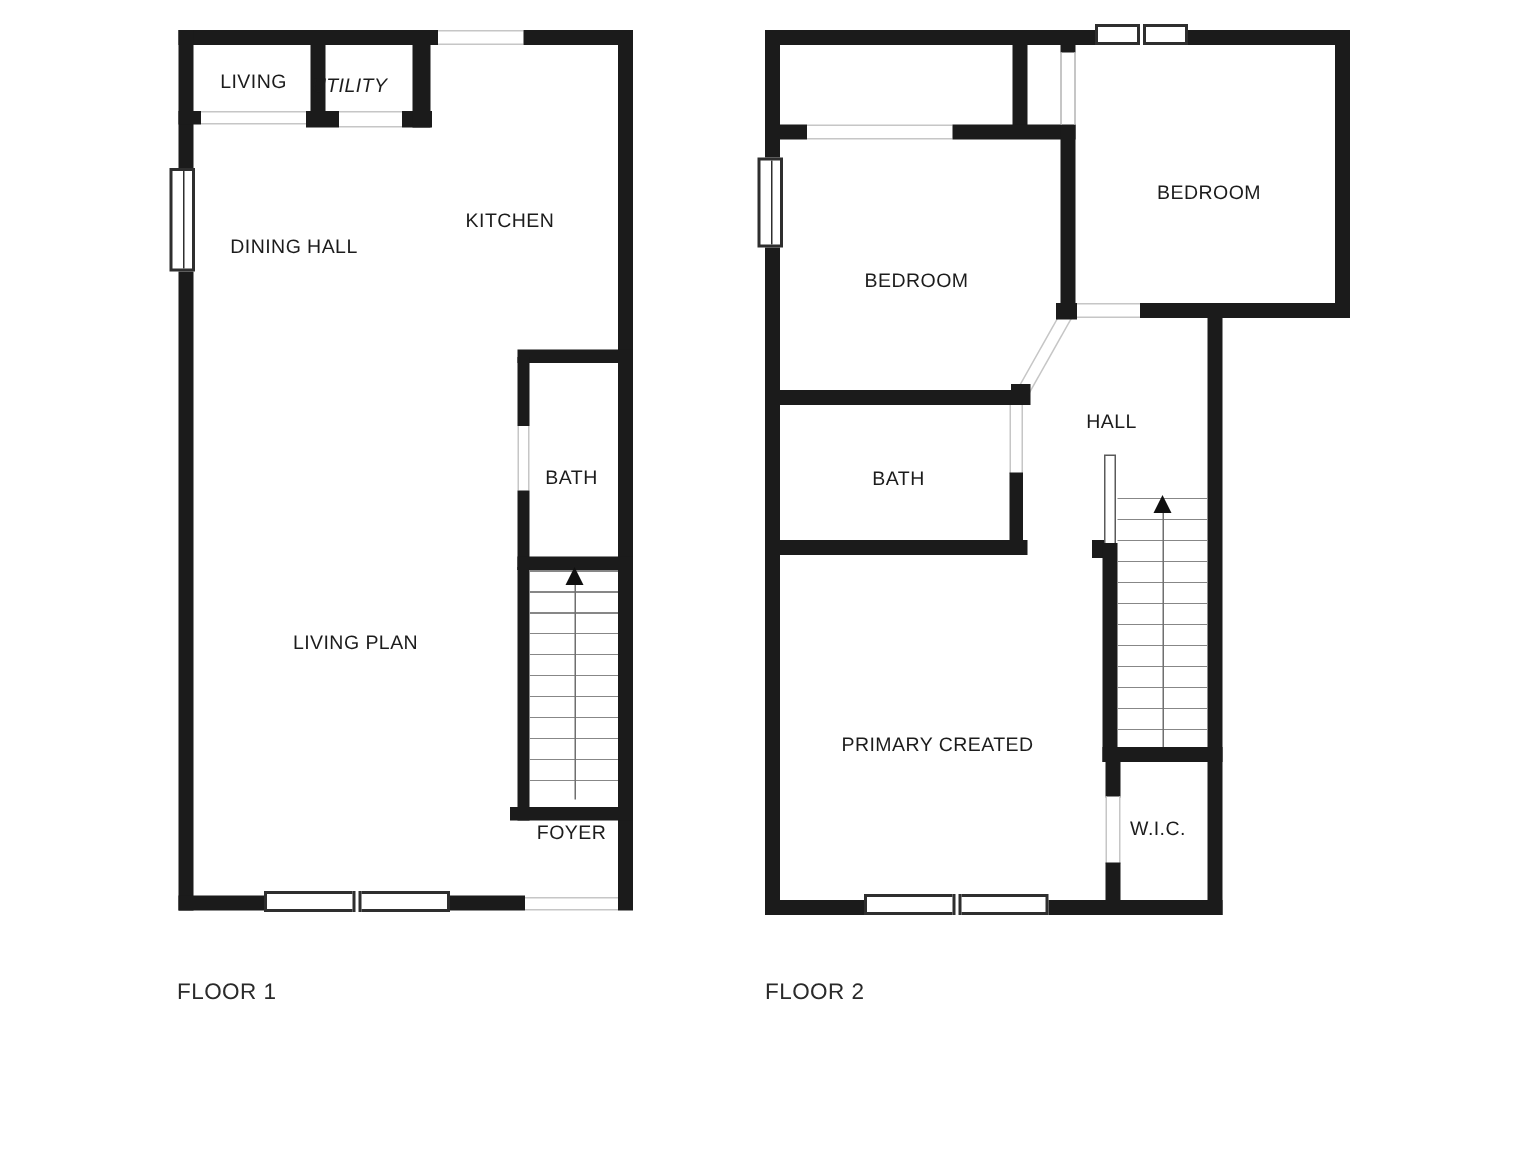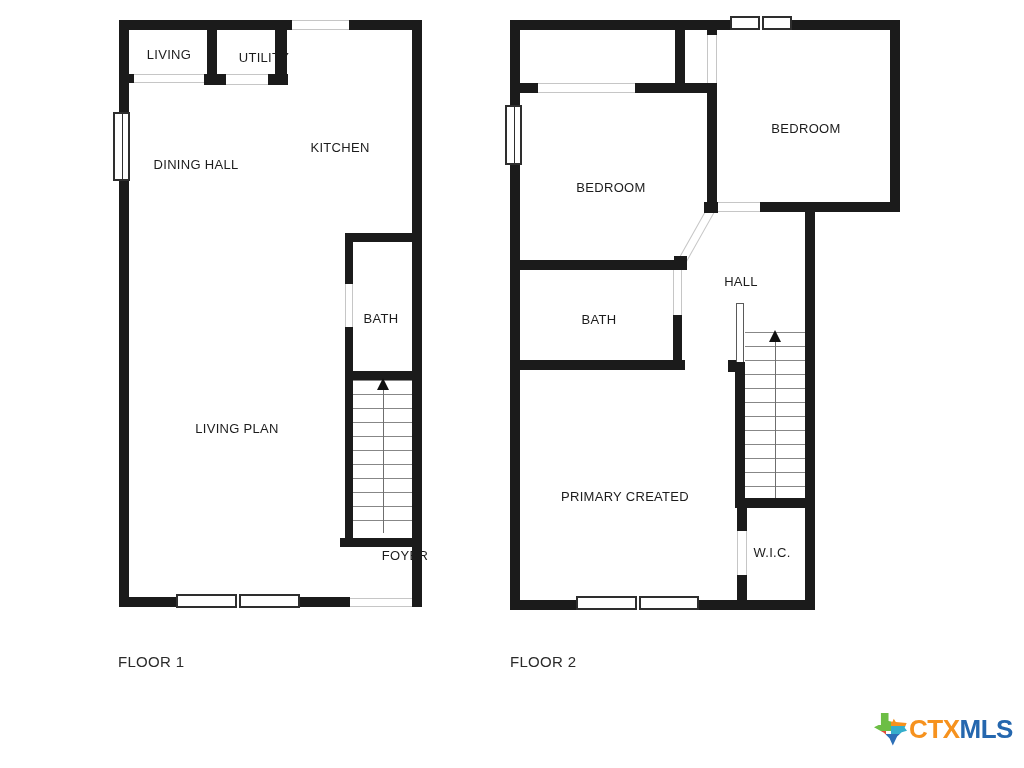--- a/index.html
+++ b/index.html
@@ -64,26 +64,26 @@
   </div>
 
   <div class="window" style="left:113px;top:112px;width:17px;height:69px;">
     <div class="mid-v"></div>
   </div>
   <div class="window" style="left:176px;top:594px;width:124px;height:14px;">
     <div class="div-v"></div>
   </div>
 
   <div class="room-label" style="left:169px;top:54px;">LIVING</div>
-  <div class="room-label" style="left:264px;top:57px;">UTILITY</div>
+  <div class="room-label" style="left:233px;top:57px;font-style:italic;">UTILITY</div>
   <div class="room-label" style="left:340px;top:147px;text-align:right;">KITCHEN</div>
   <div class="room-label" style="left:196px;top:164px;">DINING HALL</div>
   <div class="room-label" style="left:381px;top:318px;">BATH</div>
   <div class="room-label" style="left:237px;top:428px;">LIVING PLAN</div>
-  <div class="room-label" style="left:381px;top:555px;margin-left:24px;">FOYER</div>
+  <div class="room-label" style="left:381px;top:555px;">FOYER</div>
   <div class="floor-title" style="left:118px;top:653px;">FLOOR 1</div>
 
   <div class="wall" style="left:510px;top:20px;width:222px;height:10px;"></div>
   <div class="wall" style="left:790px;top:20px;width:110px;height:10px;"></div>
   <div class="wall" style="left:510px;top:20px;width:10px;height:590px;"></div>
   <div class="wall" style="left:890px;top:20px;width:10px;height:192px;"></div>
   <div class="wall" style="left:760px;top:202px;width:140px;height:10px;"></div>
   <div class="wall" style="left:805px;top:212px;width:10px;height:398px;"></div>
   <div class="wall" style="left:510px;top:600px;width:68px;height:10px;"></div>
   <div class="wall" style="left:697px;top:600px;width:118px;height:10px;"></div>
@@ -131,26 +131,14 @@
 
   <div class="room-label" style="left:611px;top:187px;">BEDROOM</div>
   <div class="room-label" style="left:806px;top:128px;">BEDROOM</div>
   <div class="room-label" style="left:741px;top:281px;">HALL</div>
   <div class="room-label" style="left:599px;top:319px;">BATH</div>
   <div class="room-label" style="left:625px;top:496px;">PRIMARY CREATED</div>
   <div class="room-label" style="left:772px;top:552px;">W.I.C.</div>
   <div class="floor-title" style="left:510px;top:653px;">FLOOR 2</div>
 
 
-  <div class="logo">
-    <div class="texas">
-      <div style="left:0;top:0;width:17px;height:18px;background:#6CBE45;"></div>
-      <div style="left:17px;top:0;width:16px;height:13px;background:#F6921E;"></div>
-      <div style="left:17px;top:13px;width:16px;height:8px;background:#35AECC;"></div>
-      <div style="left:12px;top:21px;width:21px;height:12px;background:#2D6FB7;"></div>
-      <div style="left:0;top:18px;width:12px;height:15px;background:#E04E39;"></div>
-    </div>
-    <div class="logo-text">
-      <span style="color:#F6921E;">CTX</span><span style="color:#2567AE;">MLS</span>
-    </div>
-  </div>
 
 </div>
 
 </body></html>

